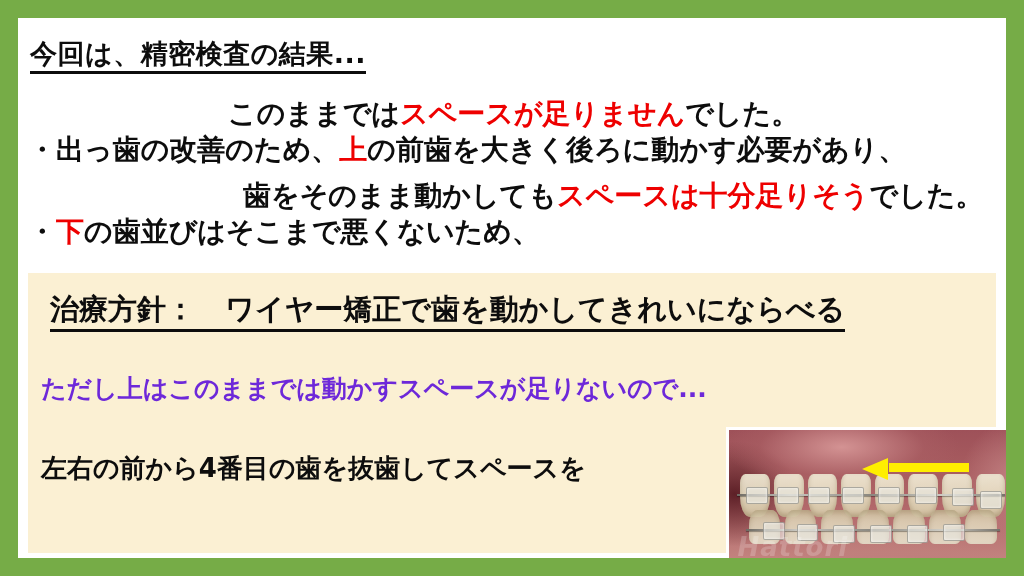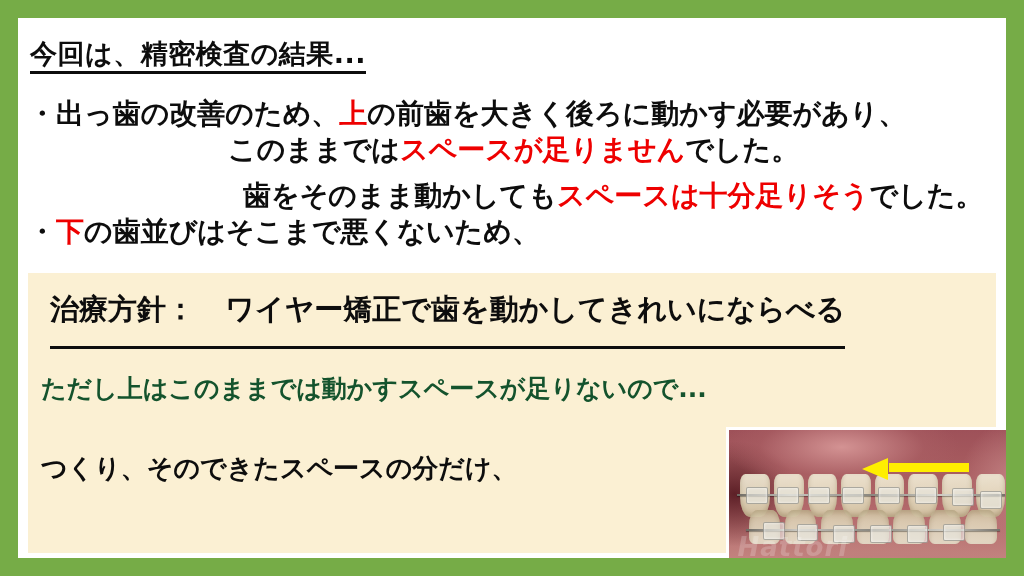--- a/index.html
+++ b/index.html
@@ -87,29 +87,29 @@
     position: absolute;
     left: 22px;
     top: 17px;
     font-size: 29px;
     font-weight: 700;
     color: #0d0d0d;
     white-space: nowrap;
   }
   .policy .ul {
     border-bottom: 3px solid #0d0d0d;
-    padding-bottom: 20px;
+    padding-bottom: 3px;
   }
   .note {
     position: absolute;
     left: 13px;
     top: 99px;
     font-size: 25px;
     font-weight: 700;
-    color: #14532d;
+    color: #6d28d9;
     white-space: nowrap;
   }
   .plan {
     position: absolute;
     left: 13px;
     top: 178px;
     font-size: 26px;
     font-weight: 700;
     color: #0d0d0d;
     line-height: 1.34;
@@ -240,40 +240,40 @@
 <div class="slide">
   <div class="canvas">
 
     <div class="top-section">
 
       <div class="heading">
         <span class="ul">今回は、精密検査の結果...</span>
       </div>
 
       <div class="bullet-block b1">
+        <span class="line indent-1"><span>このままでは</span><span class="red">スペースが足りません</span><span>でした。</span></span>
         <span class="line"><span>・</span><span>出っ歯の改善のため、</span><span class="red">上</span><span>の前歯を大きく後ろに動かす必要があり、</span></span>
-        <span class="line indent-1"><span>このままでは</span><span class="red">スペースが足りません</span><span>でした。</span></span>
       </div>
 
       <div class="bullet-block b2">
         <span class="line indent-2"><span>歯をそのまま動かしても</span><span class="red">スペースは十分足りそう</span><span>でした。</span></span>
         <span class="line"><span>・</span><span class="red">下</span><span>の歯並びはそこまで悪くないため、</span></span>
       </div>
     </div>
 
     <div class="cream-section">
 
       <div class="policy">
         <span class="ul"><span>治療方針：</span><span>&nbsp;&nbsp;&nbsp;</span><span>ワイヤー矯正で歯を動かしてきれいにならべる</span></span>
       </div>
 
       <div class="note">ただし上はこのままでは動かすスペースが足りないので...</div>
 
       <div class="plan">
-        <span class="line">つくり、そのできたスペースの分だけ、</span>
+        <span class="line">左右の前から4番目の歯を抜歯してスペースを</span>
       </div>
     </div>
 
     <div class="photo-frame">
       <div class="photo">
 
         <div class="teeth">
           <div class="tooth"></div>
           <div class="tooth"></div>
           <div class="tooth"></div>

